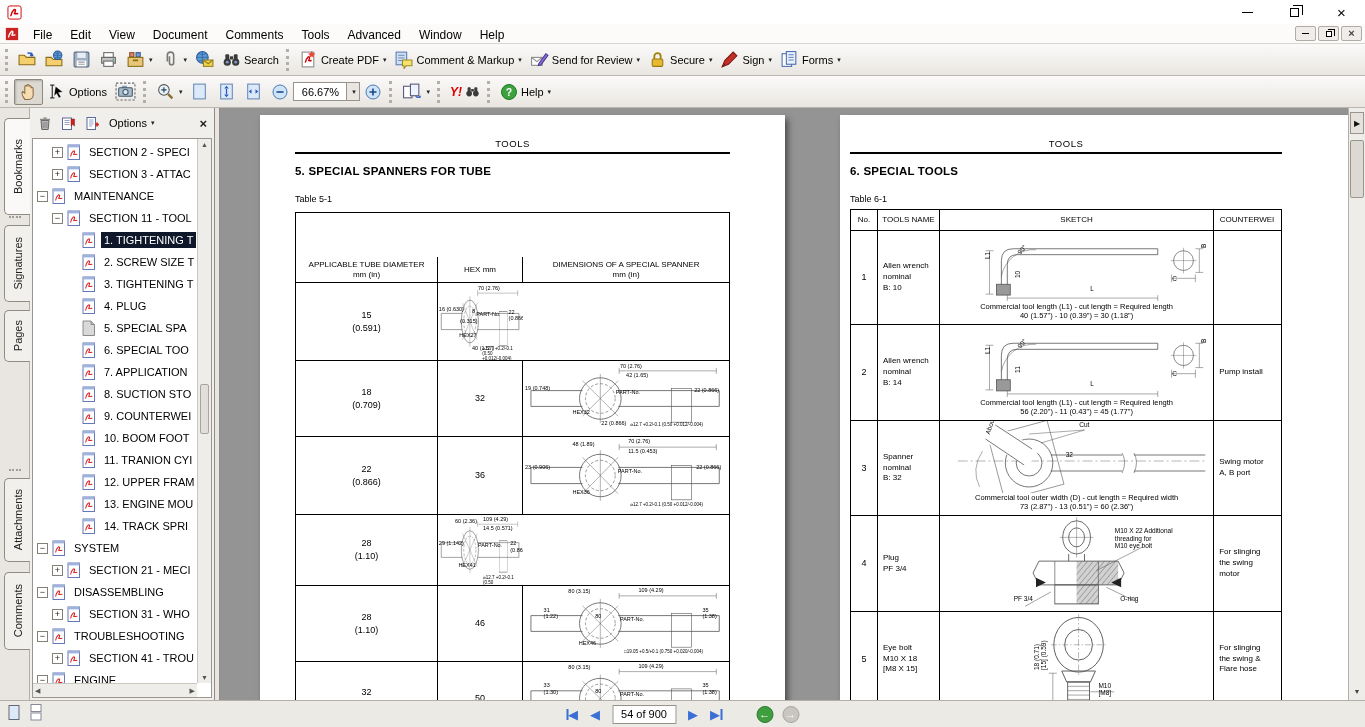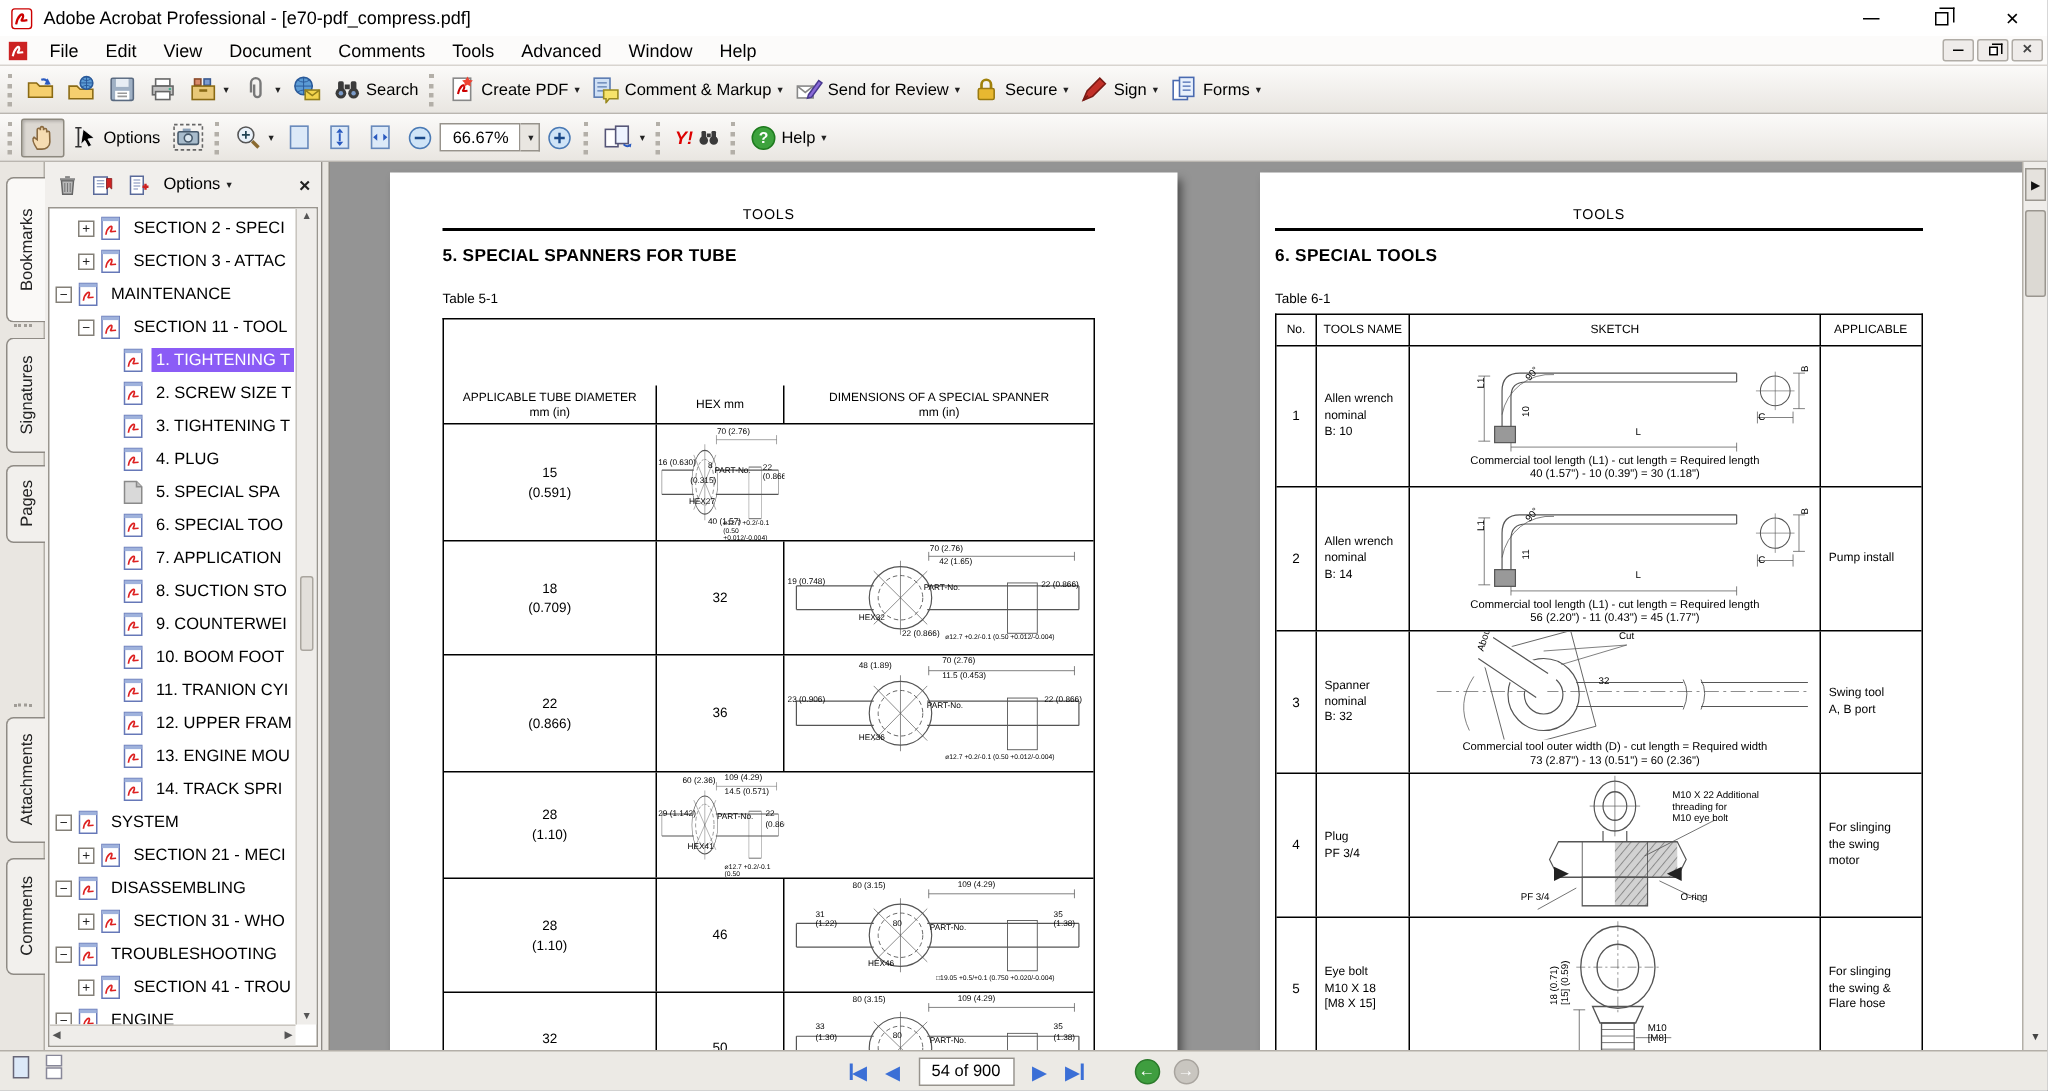--- a/index.html
+++ b/index.html
@@ -54,21 +54,21 @@
 .ph-icon { width:15px; height:15px; display:flex; align-items:center; justify-content:center; }
 .options-label { font-size:11px; display:flex; align-items:center; gap:3px; }
 .panel-close { margin-left:auto; font-size:13px; font-weight:bold; color:#222; }
 .tree-wrap { flex:1; position:relative; margin:0 2px 2px 2px; border:1px solid #9a968f; background:#fff; overflow:hidden; }
 .tree { position:absolute; left:0; top:0; right:14px; bottom:14px; overflow:hidden; padding:2px 0 0 2px; }
 .bk-row { height:22px; display:flex; align-items:center; white-space:nowrap; }
 .bk-exp { width:11px; height:11px; border:1px solid #848078; background:#fff; font-size:9px; line-height:9px; text-align:center; margin-right:4px; flex:none; color:#222; }
 .bk-spacer { width:15px; flex:none; }
 .bk-icon { width:15px; height:17px; margin-right:4px; flex:none; }
 .bk-label { font-size:11px; padding:2px 3px; }
-.bk-label.selected { background:#8b5cf6; color:#fff; }
+.bk-label.selected { background:#0f172a; color:#fff; }
 .tree-vscroll { position:absolute; top:0; right:0; bottom:14px; width:14px; background:#efedea; border-left:1px solid #c9c5bf; }
 .tree-hscroll { position:absolute; left:0; right:14px; bottom:0; height:14px; background:#efedea; border-top:1px solid #c9c5bf; display:flex; align-items:center; justify-content:space-between; padding:0 2px; }
 .scroll-arrow { font-size:7px; color:#555; line-height:1; }
 .tree-vscroll .up { position:absolute; top:2px; left:3px; }
 .tree-vscroll .down { position:absolute; bottom:2px; left:3px; }
 .tree-thumb { position:absolute; left:2px; top:45%; width:9px; height:50px; background:#e2dfda; border:1px solid #aaa69f; border-radius:2px; }
 
 .splitter { width:5px; background:#e9e6e1; border-right:1px solid #8f8b85; flex:none; }
 
 .docarea { flex:1; position:relative; overflow:hidden; }
@@ -115,21 +115,20 @@
 </head>
 <body>
 
 <div class="titlebar">
   <span class="app-icon16">
     <svg viewBox="0 0 16 16" width="15" height="15">
         <rect x="1" y="1" width="14" height="14" rx="2" fill="#fff" stroke="#c00"></rect>
         <path d="M4,12 C5,6 9,3 9,6 C9,9 5,10 12,9" fill="none" stroke="#c00" stroke-width="1.6"></path>
       </svg>
   </span>
-  <span class="title-text">Adobe Acrobat Professional - [e70-pdf_compress.pdf]</span>
   <div class="win-controls">
     <span class="wbtn">
         <span class="glyph-min"></span>
       </span>
     <span class="wbtn">
         <span class="glyph-restore"></span>
       </span>
     <span class="wbtn">
         <span class="glyph-close">×</span>
       </span>
@@ -861,21 +860,21 @@
     <div class="page" id="page2">
         <div class="pg-header" style="left: 10px; width: 432px;">TOOLS</div>
         <div class="pg-rule" style="left: 10px; width: 432px; top: 37px;"></div>
         <div class="pg-title" style="left: 10px; top: 50px;">6.  SPECIAL TOOLS</div>
         <div class="pg-tablelabel" style="left: 10px; top: 79px;">Table 6-1</div>
         <div class="t2">
           <div class="t2row" style="height: 21px;">
             <div class="hc cell-r">No.</div>
             <div class="hc cell-r">TOOLS NAME</div>
             <div class="hc cell-r">SKETCH</div>
-            <div class="hc">APPLICABLE</div>
+            <div class="hc">COUNTERWEI</div>
           </div>
           <div class="t2row" style="height: 94px;">
             <div class="num-cell cell-r">1</div>
             <div class="name-cell cell-r">Allen wrench
 nominal
 B: 10</div>
             <div class="sk-cell cell-r">
               <svg class="sk2-svg sk-svg" viewBox="0 0 276 72" preserveAspectRatio="none" style="height: calc(100% - 22px);">
                 <g fill="none" stroke="#555" stroke-width="0.8">
                   <path d="M62,64 V30 Q62,18 74,18 H220"></path>
@@ -960,21 +959,21 @@
                 </g>
               </svg>
               <div style="position: absolute; inset: 0px 0px 22px;">
                 <span class="sk2-label" style="left: 16%; top: 16%; transform: rotate(-72deg); transform-origin: left top;">About 15°</span>
                 <span class="sk2-label" style="left: 51%; top: 0%;">Cut</span>
                 <span class="sk2-label" style="left: 46%; top: 42%;">32</span>
               </div>
               <div class="caption" style="white-space: pre-line;">Commercial tool outer width (D) - cut length = Required width
 73 (2.87") - 13 (0.51") = 60 (2.36")</div>
             </div>
-            <div class="ap-cell">Swing tool
+            <div class="ap-cell">Swing motor
 A, B port</div>
           </div>
           <div class="t2row" style="height: 96px;">
             <div class="num-cell cell-r">4</div>
             <div class="name-cell cell-r">Plug
 PF 3/4</div>
             <div class="sk-cell cell-r">
               <svg class="sk2-svg sk-svg" viewBox="0 0 276 80" preserveAspectRatio="none" style="height: 100%;">
                 <defs>
                   <pattern id="hp" width="4" height="4" patternUnits="userSpaceOnUse" patternTransform="rotate(45)">

